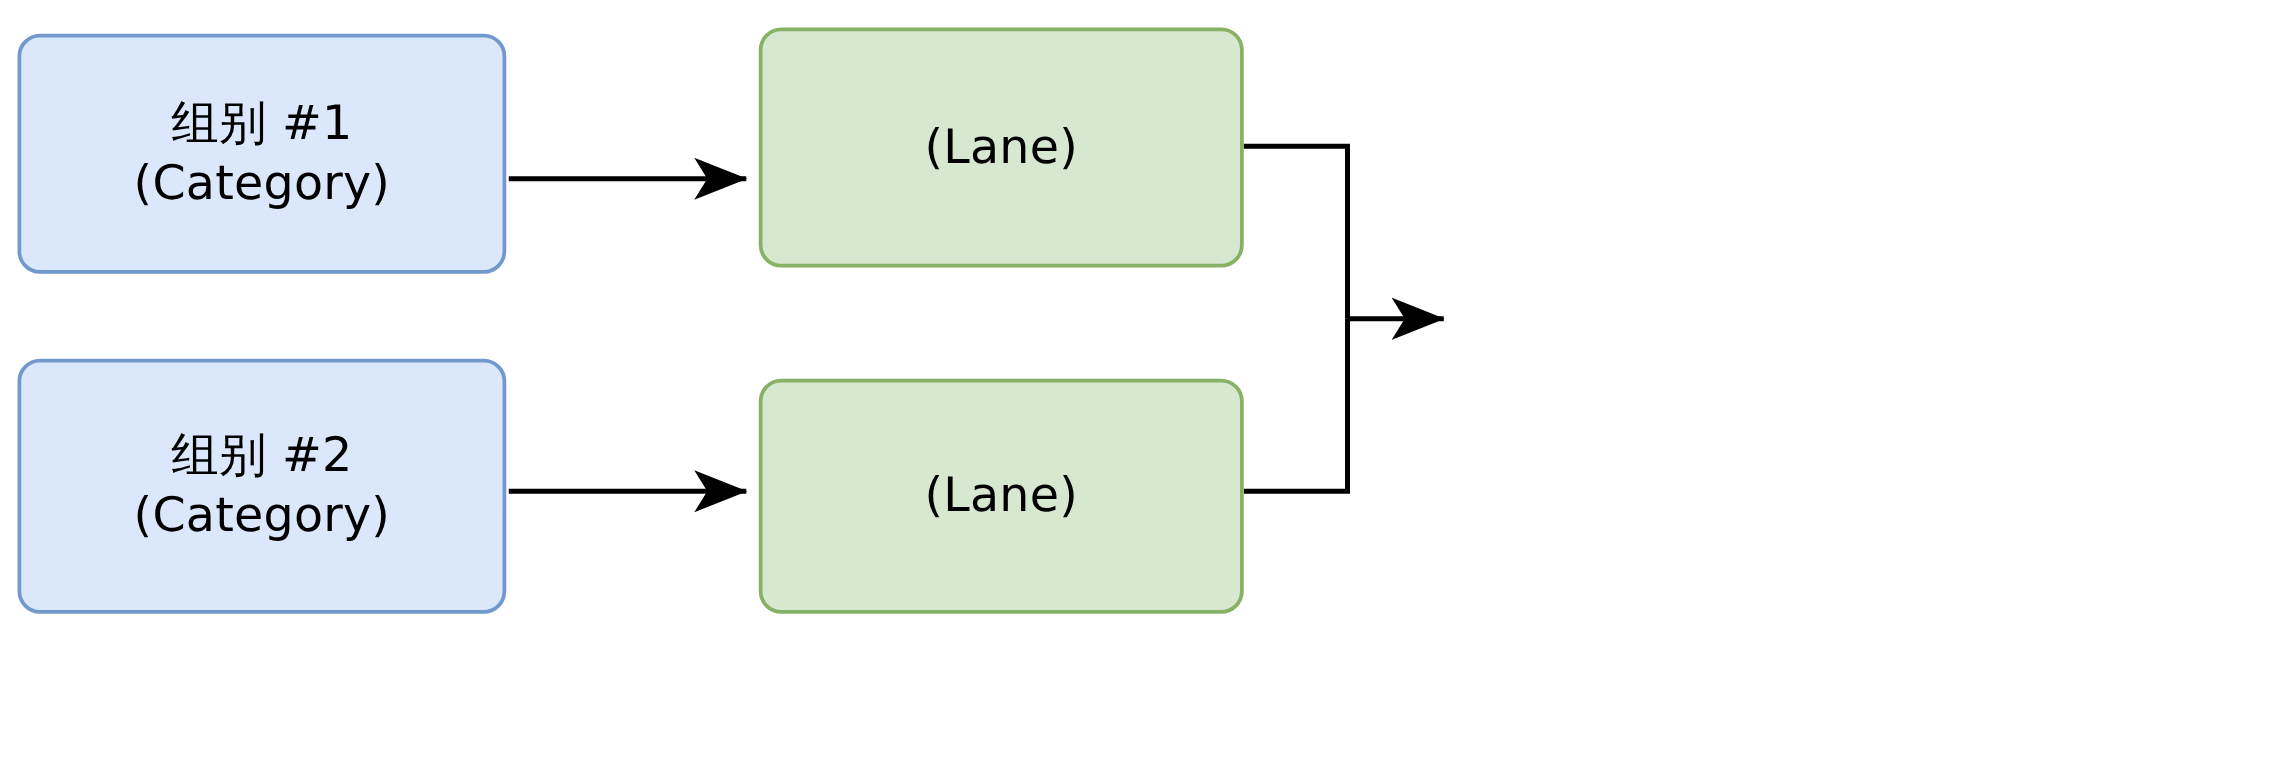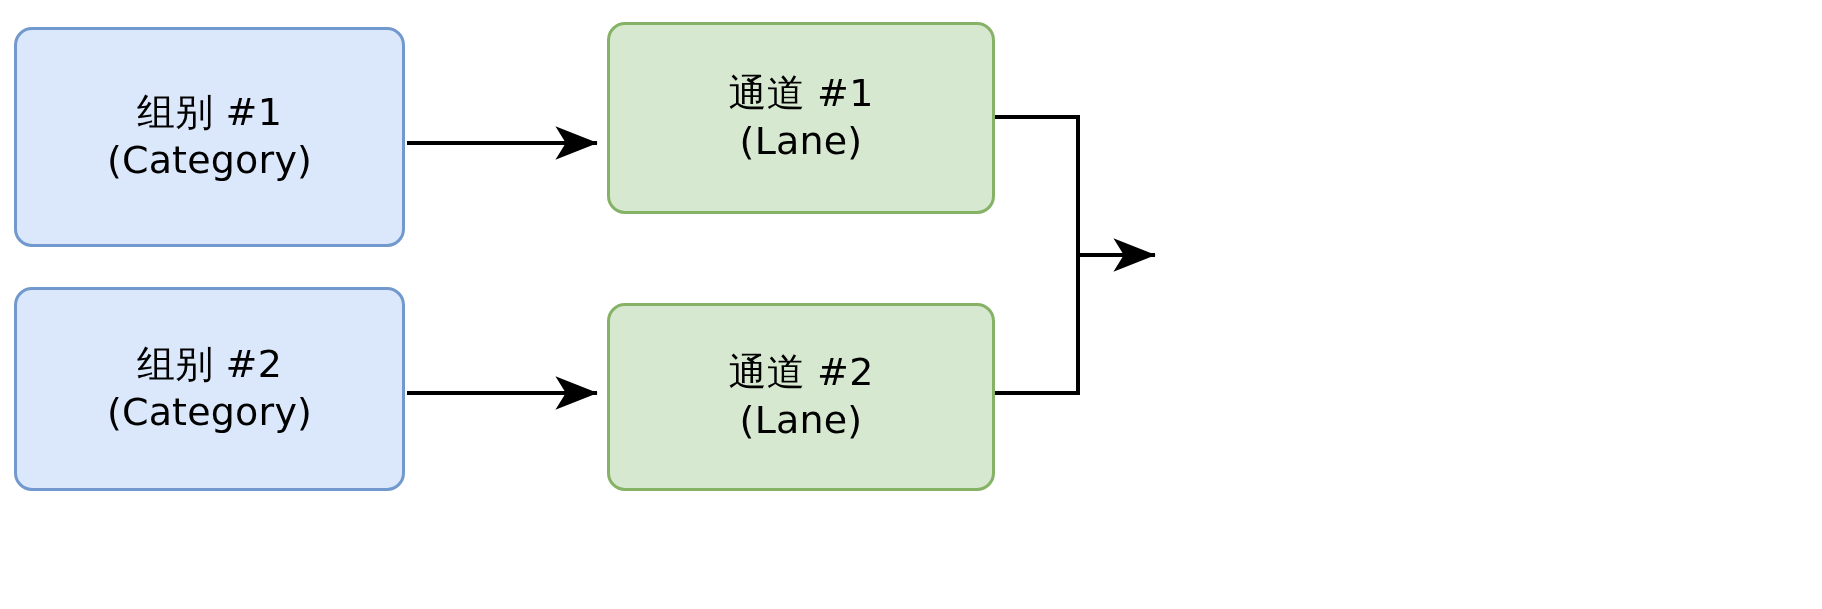--- a/index.html
+++ b/index.html
@@ -85,34 +85,32 @@
 
     <g>
       <path d="M 995 393 L 1078 393 L 1078 255" fill="none" stroke="#000000" stroke-width="4" stroke-linejoin="miter" stroke-linecap="butt"></path>
     </g>
 
     <g>
       <path d="M 1078 255 L 1155 255" fill="none" stroke="#000000" stroke-width="4" marker-end="url(#arrowhead)"></path>
     </g>
   </svg>
 
-  <div class="node node-category" style="left:14px; top:27px; width:391px; height:220px;">
+  <div class="node node-category" style="left:14px; top:27px; width:391px; height:192px;">
     <span class="line1">组别 #1</span>
     <span class="line2">(Category)</span>
   </div>
 
   <div class="node node-category" style="left:14px; top:287px; width:391px; height:204px;">
     <span class="line1">组别 #2</span>
     <span class="line2">(Category)</span>
   </div>
 
   <div class="node node-lane" style="left:607px; top:22px; width:388px; height:192px;">
-    <span class="line1">通道 #1</span>
     <span class="line2">(Lane)</span>
   </div>
 
   <div class="node node-lane" style="left:607px; top:303px; width:388px; height:188px;">
-    <span class="line1">通道 #2</span>
     <span class="line2">(Lane)</span>
   </div>
 
 
 </div>
 
 </body></html>

